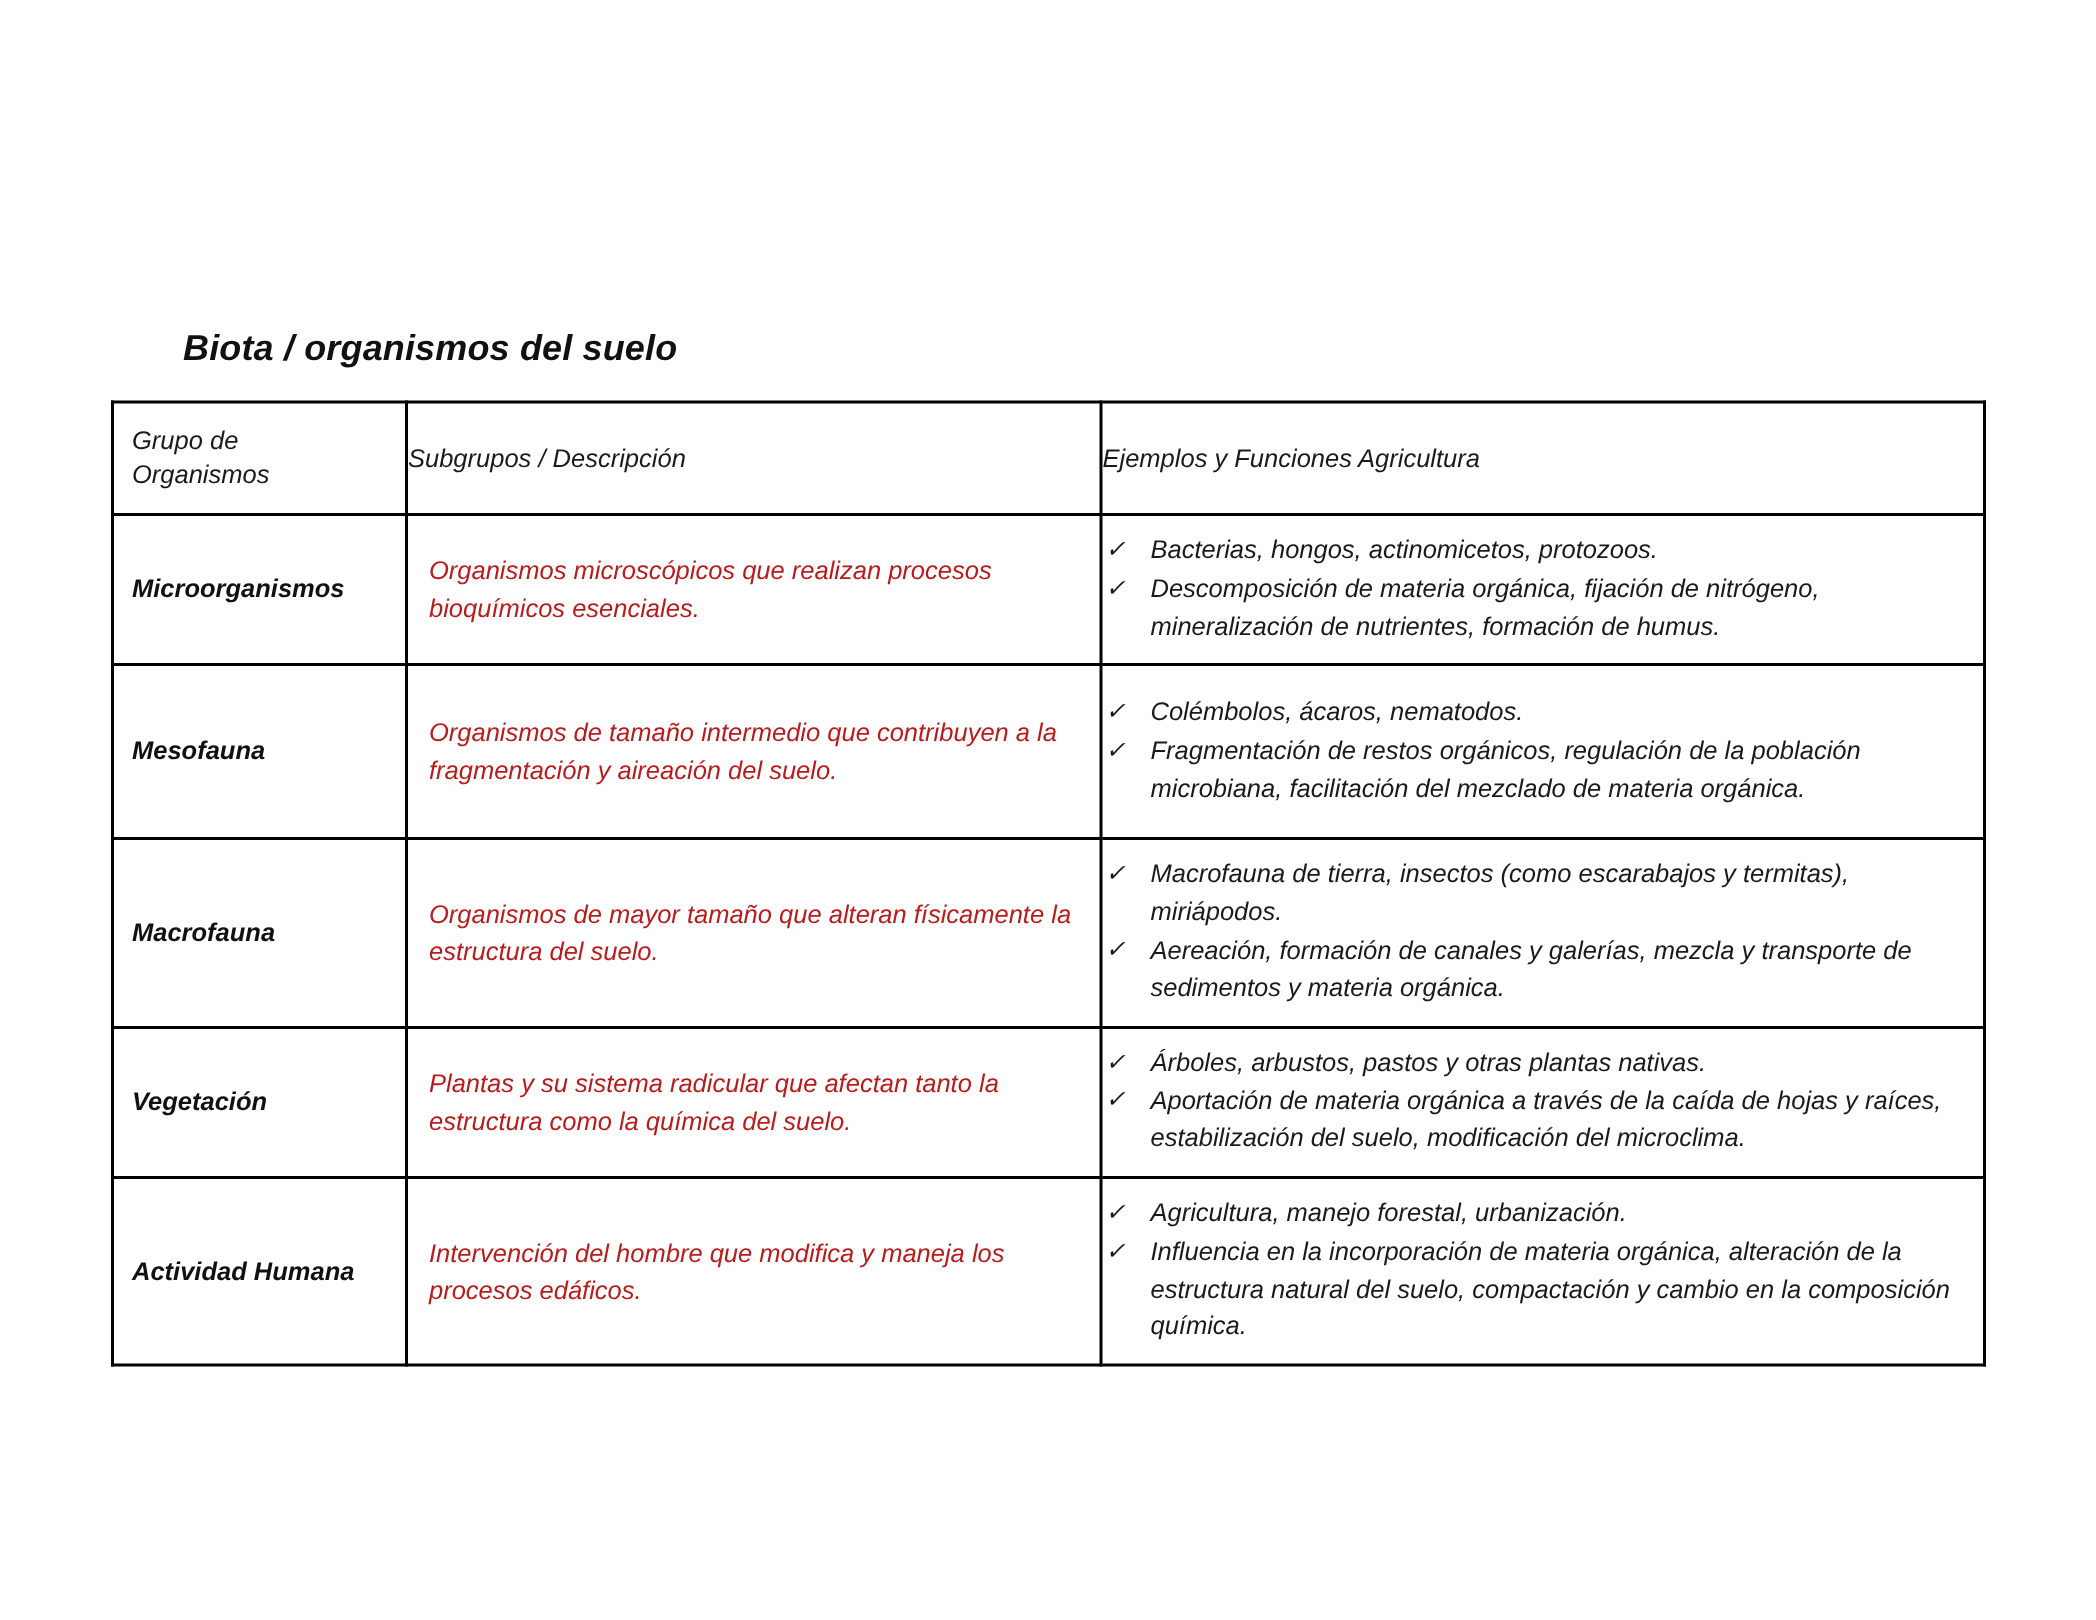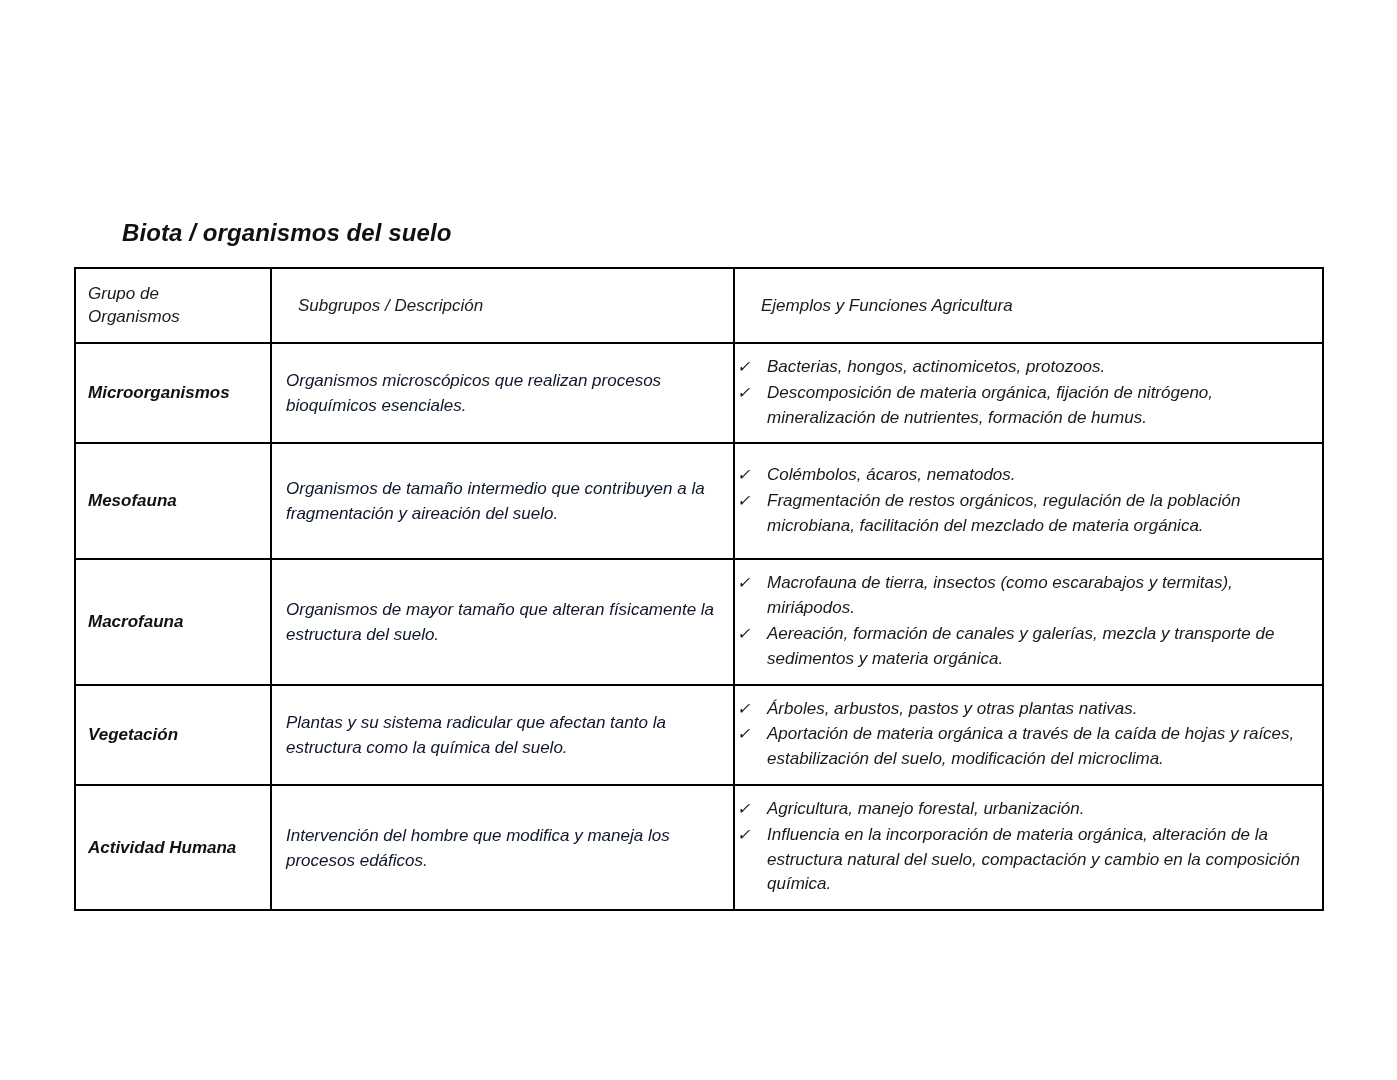--- a/index.html
+++ b/index.html
@@ -49,37 +49,37 @@
   }
   col.c-group   { width: 196px; }
   col.c-desc    { width: 463px; }
   col.c-examples{ width: 589px; }
   .hdr-cell {
     padding: 13px 12px 13px 12px;
     font-size: 17px;
     line-height: 1.38;
     color: #1a1a1a;
   }
-  .hdr-cell.pad-left { padding-left: 26px; }
+  .hdr-cell.pad-left { padding-left: 0; }
 
   
   .group-cell {
     padding: 8px 23px 8px 12px;
     font-size: 17px;
     font-weight: bold;
     line-height: 1.3;
     color: #111111;
   }
 
   
   .desc-cell {
     padding: 8px 12px 8px 14px;
     font-size: 17px;
     line-height: 1.48;
-    color: #0f172a;
+    color: #b91c1c;
   }
 
   
   .ex-cell {
     padding: 12px 10px 12px 12px;
     vertical-align: top;
   }
   .ex-list {
     list-style: none;
     margin: 0;

